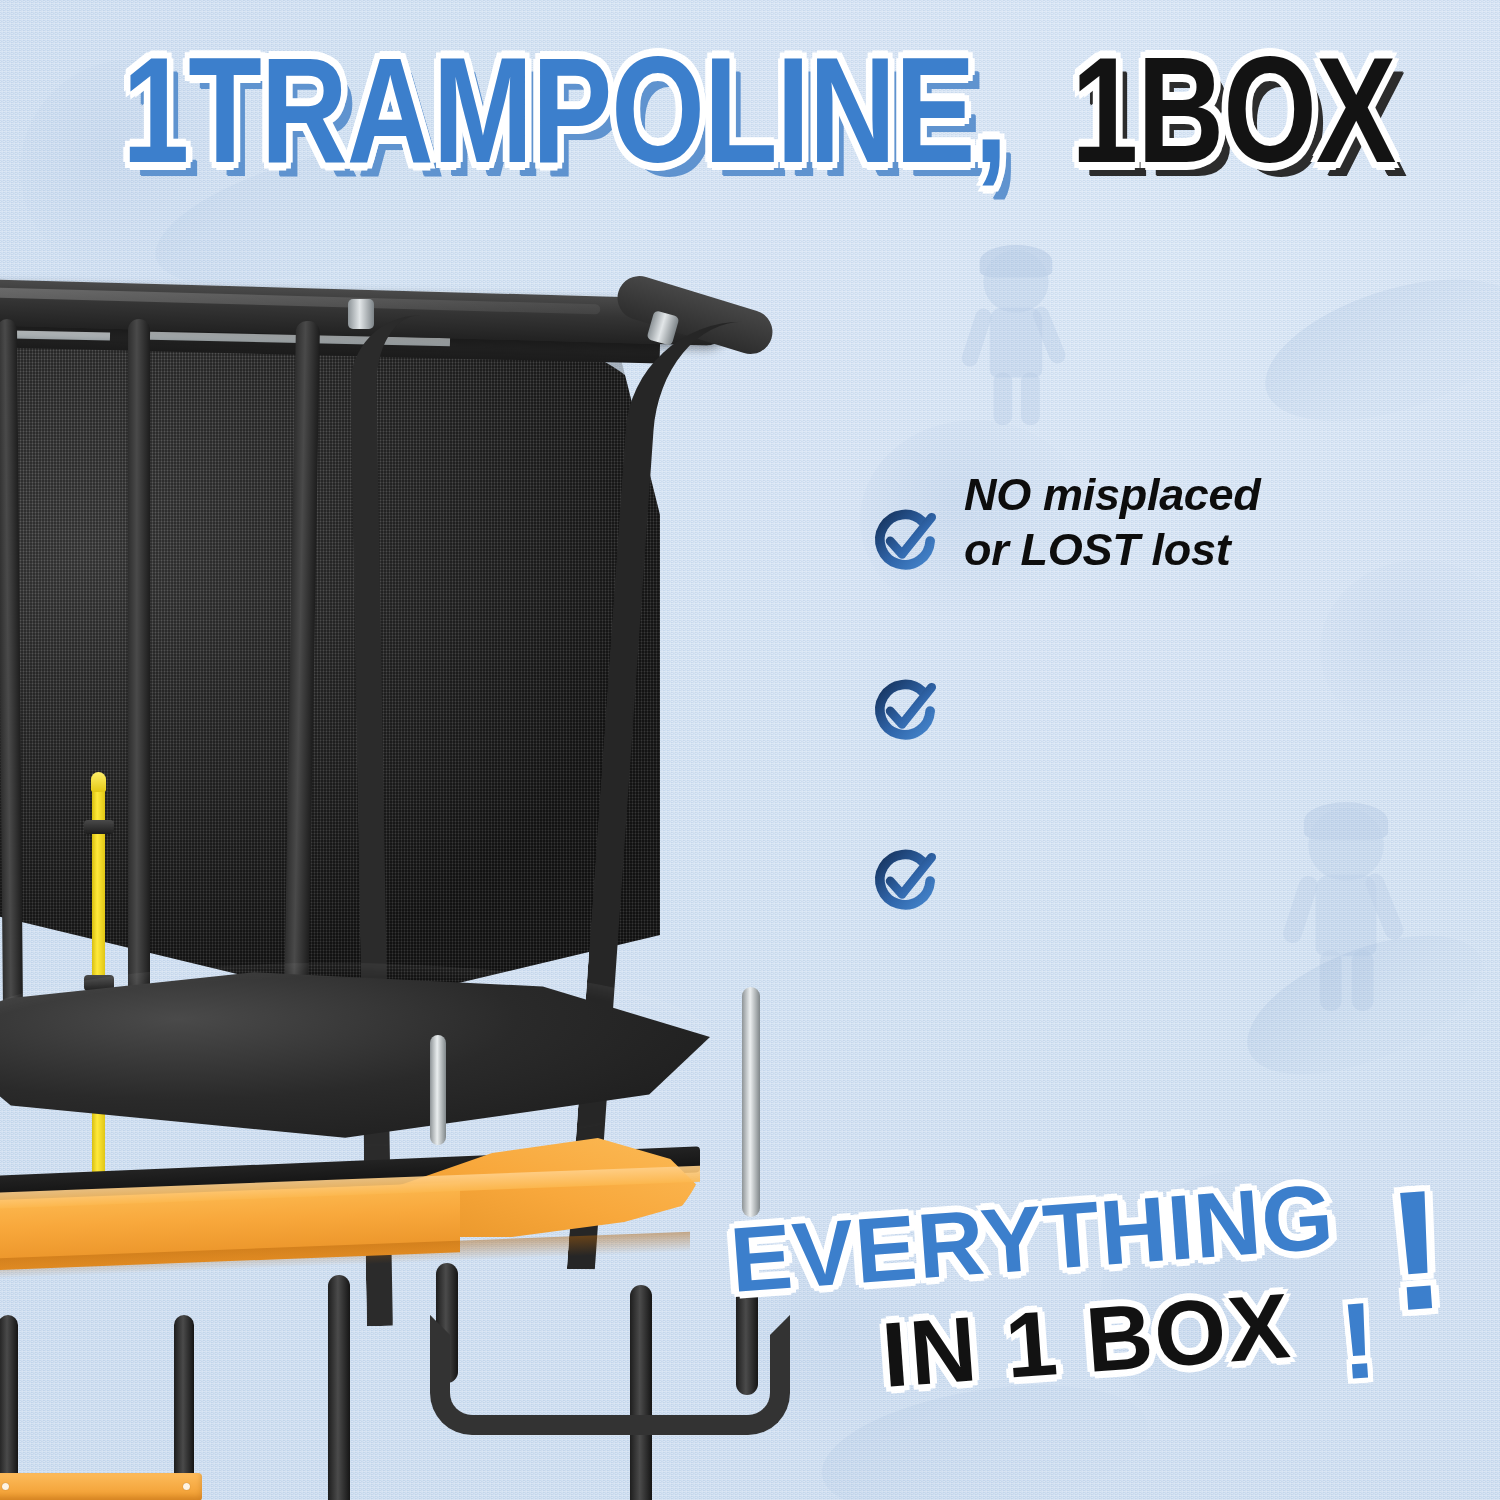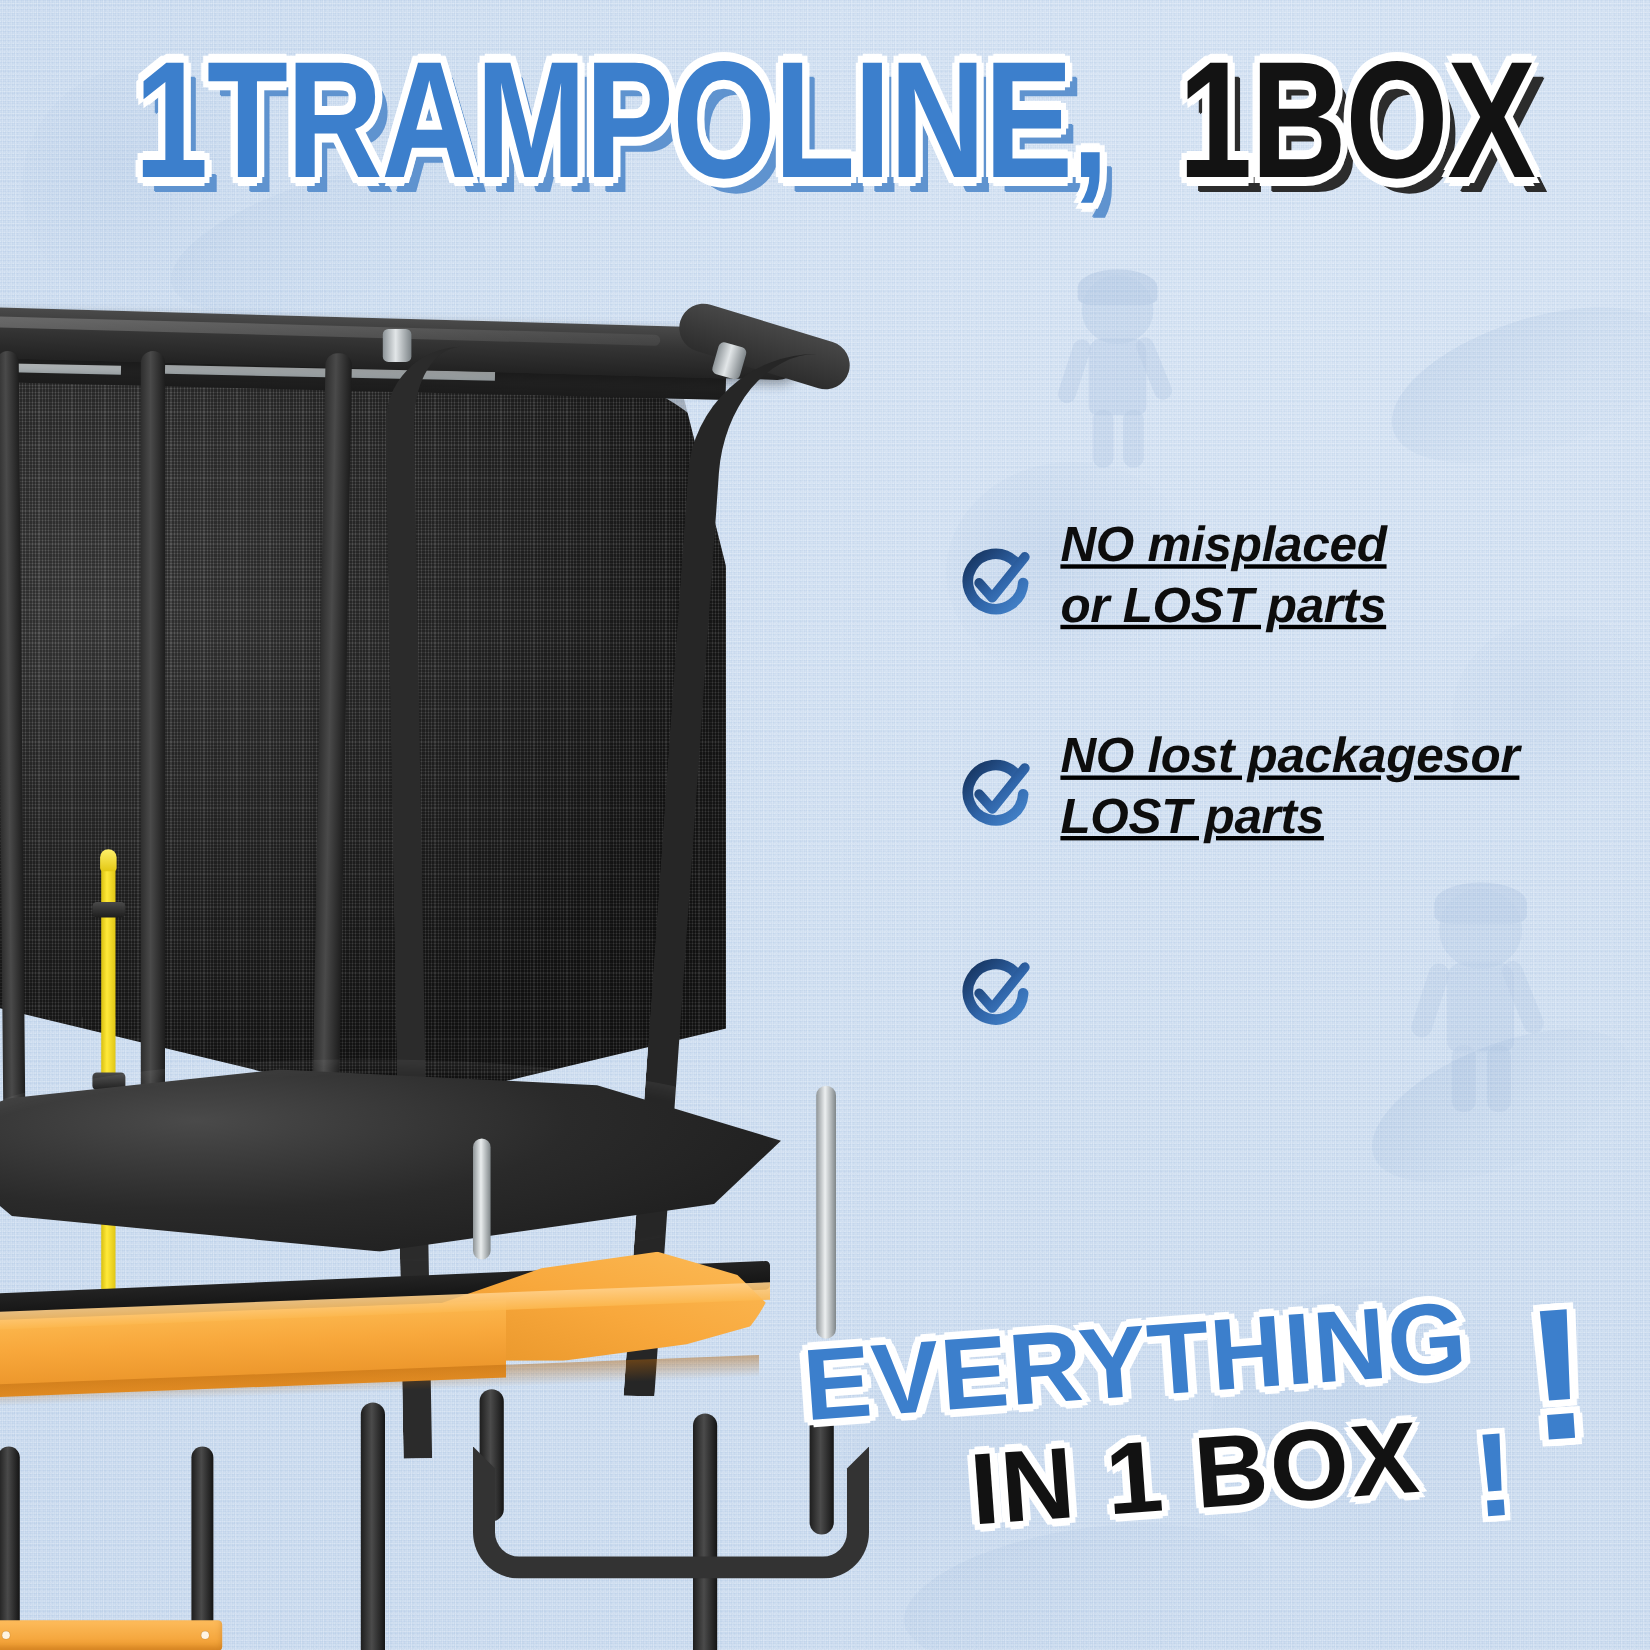--- a/index.html
+++ b/index.html
@@ -160,21 +160,21 @@
     background:linear-gradient(180deg,#fff06a,#e3c814);border-radius:8px 8px 3px 3px;}
   .zip-pull{position:absolute;left:124px;top:700px;width:30px;height:16px;
     background:linear-gradient(180deg,#4a4a4a,#1d1d1d);border-radius:4px;}
   .zip-pull2{position:absolute;left:124px;top:545px;width:30px;height:14px;
     background:linear-gradient(180deg,#4a4a4a,#1d1d1d);border-radius:4px;}
   .zip-bot{position:absolute;left:123px;top:920px;width:32px;height:30px;
     background:linear-gradient(180deg,#3a3a3a,#141414);border-radius:4px;}
 
   
   .bullets{position:absolute;left:868px;top:468px;width:600px;z-index:40;}
-  .bullet{display:flex;align-items:center;margin-bottom:82px;text-decoration:underline;}
+  .bullet{display:flex;align-items:flex-end;margin-bottom:82px;}
   .chk{flex:0 0 auto;width:74px;height:74px;margin-right:22px;margin-top:14px;}
   .btext{font-weight:bold;font-style:italic;font-size:45px;line-height:1.22;
     color:#0d0d0d;letter-spacing:-.3px;}
 
   
   .callout{position:absolute;left:700px;top:1180px;width:800px;height:300px;z-index:40;}
   .co-line1{position:absolute;left:30px;top:6px;transform:rotate(-4.2deg);
     font-weight:bold;font-size:92px;color:#3c7fcc;white-space:nowrap;
     letter-spacing:1px;
     text-shadow:
@@ -323,42 +323,38 @@
               <stop offset="55%" stop-color="#2f64a8"></stop>
               <stop offset="100%" stop-color="#4585cc"></stop>
             </linearGradient>
           </defs>
           <path d="M74 24 A34 34 0 1 0 84 50" fill="none" stroke="url(#cg1)" stroke-width="13" stroke-linecap="round"></path>
           <path d="M30 50 L46 68 L86 18" fill="none" stroke="url(#cg1)" stroke-width="12" stroke-linecap="round" stroke-linejoin="round"></path>
         </svg>
       </span>
       <span class="btext">
         <span>NO misplaced</span><br>
-        <span>or LOST parts</span>
+        <span>or LOST lost</span>
       </span>
     </div>
 
     <div class="bullet">
       <span class="chk">
         <svg viewBox="0 0 100 100" width="74" height="74" aria-hidden="true">
           <defs>
             <linearGradient id="cg2" x1="0" y1="0" x2="1" y2="1">
               <stop offset="0%" stop-color="#15325c"></stop>
               <stop offset="55%" stop-color="#2f64a8"></stop>
               <stop offset="100%" stop-color="#4585cc"></stop>
             </linearGradient>
           </defs>
           <path d="M74 24 A34 34 0 1 0 84 50" fill="none" stroke="url(#cg2)" stroke-width="13" stroke-linecap="round"></path>
           <path d="M30 50 L46 68 L86 18" fill="none" stroke="url(#cg2)" stroke-width="12" stroke-linecap="round" stroke-linejoin="round"></path>
         </svg>
       </span>
-      <span class="btext">
-        <span>NO lost packagesor</span><br>
-        <span>LOST parts</span>
-      </span>
     </div>
 
     <div class="bullet">
       <span class="chk">
         <svg viewBox="0 0 100 100" width="74" height="74" aria-hidden="true">
           <defs>
             <linearGradient id="cg3" x1="0" y1="0" x2="1" y2="1">
               <stop offset="0%" stop-color="#15325c"></stop>
               <stop offset="55%" stop-color="#2f64a8"></stop>
               <stop offset="100%" stop-color="#4585cc"></stop>

